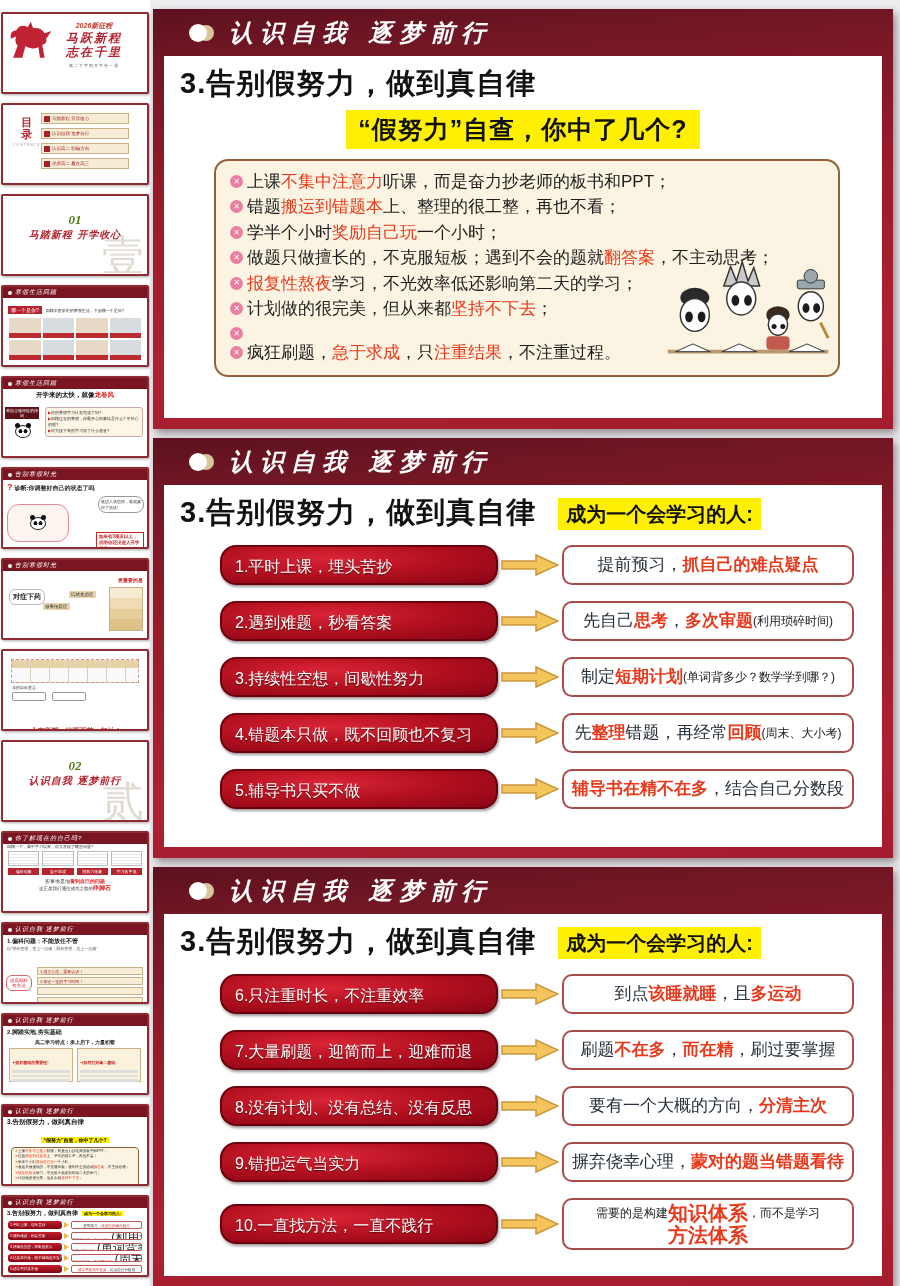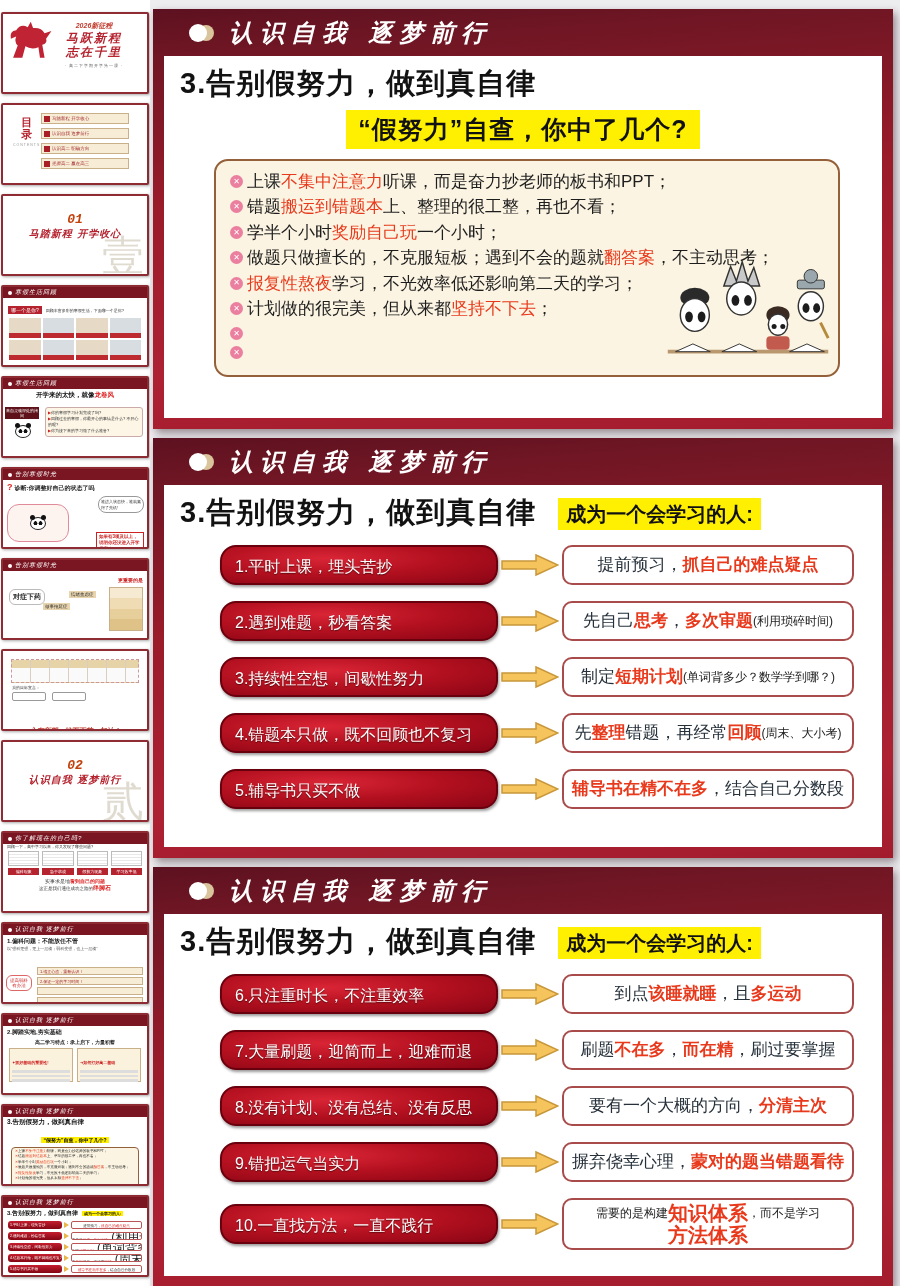--- a/index.html
+++ b/index.html
@@ -70,22 +70,22 @@
   .t-cov-t1,.t-cov-t2 { color:#b5232f; font-size:12px; font-weight:bold; font-style:italic;
     font-family:"DejaVu Serif",serif; letter-spacing:2px; line-height:14px; }
   .t-cov-sub { font-size:4px; color:#666; margin-top:4px; letter-spacing:1px; }
   .t-toc-l { position:absolute; left:10px; top:12px; text-align:center; }
   .t-toc-title { color:#b5232f; font-size:11px; font-weight:bold; font-family:"DejaVu Serif",serif; line-height:12px; }
   .t-toc-en { font-size:3.5px; color:#999; letter-spacing:1px; margin-top:2px; }
   .t-toc-items { position:absolute; left:38px; top:8px; }
   .t-toc-item { width:88px; height:11px; background:#f7ecd6; border:0.5px solid #c9b089;
     font-size:4.5px; color:#a2272c; display:flex; align-items:center; gap:2px; padding-left:2px; margin-bottom:4px; }
   .t-toc-num { width:6px; height:6px; background:#a91f26; flex:none; }
-  .t-sec-num { color:#c2410c; font-size:13px; font-weight:bold; font-style:italic; margin-top:16px;
-    font-family:Liberation Mono, monospace; }
+  .t-sec-num { color:#4d7c0f; font-size:13px; font-weight:bold; font-style:italic; margin-top:16px;
+    font-family:Liberation Serif, serif; }
   .t-sec-title { color:#b5232f; font-size:10px; font-weight:bold; font-style:italic; letter-spacing:1px;
     font-family:"DejaVu Serif",serif; }
   .t-sec-mark { position:absolute; right:3px; top:16px; font-size:42px; color:#9c8b68; opacity:.3;
     font-family:"DejaVu Serif",serif; }
   .t-badge { display:inline-block; background:#b5232f; color:#fff; font-size:5px; padding:1px 3px; margin:3px 0 0 5px; }
   .t-cap { font-size:4px; color:#333; margin-left:4px; }
   .t-grid { display:grid; grid-template-columns:repeat(4,1fr); gap:2px; margin:2px 6px; }
   .t-grid i { height:20px; background:#d8dde2; position:relative; }
   .t-grid i:nth-child(odd) { background:#e6dac7; }
   .t-grid i::after { content:""; position:absolute; left:0; right:0; bottom:0; height:5px; background:#bd2b31; }
@@ -401,20 +401,21 @@
             </div>
             <div class="citem">
               <span class="cx">✕</span>
               <span><span class="">计划做的很完美，但从来都</span><span class="rd">坚持不下去</span><span class="">；</span></span>
             </div>
             <div class="citem">
               <span class="cx">✕</span>
             </div>
             <div class="citem">
               <span class="cx">✕</span>
+              <span><span class="">疯狂刷题，</span><span class="rd">急于求成</span><span class="">，只</span><span class="rd">注重结果</span><span class="">，不注重过程。</span></span>
             </div>
           <svg class="cartoon" viewBox="0 0 170 120">
             <line x1="2" y1="100" x2="168" y2="100" stroke="#b9986f" stroke-width="4"></line>
             <polygon points="60,32 67,12 73,27 79,7 85,27 91,13 97,32" fill="#c9c9c9" stroke="#333" stroke-width="1.5"></polygon>
             <ellipse cx="78" cy="45" rx="15" ry="17" fill="#fff" stroke="#333" stroke-width="1.5"></ellipse>
             <ellipse cx="72" cy="47" rx="4" ry="5.5" fill="#1c1c1c"></ellipse>
               <ellipse cx="85" cy="47" rx="4" ry="5.5" fill="#1c1c1c"></ellipse>
             <ellipse cx="30" cy="44" rx="15" ry="10" fill="#2a2a2a"></ellipse>
             <ellipse cx="30" cy="62" rx="15" ry="17" fill="#fff" stroke="#333" stroke-width="1.5"></ellipse>
             <ellipse cx="24" cy="64" rx="4" ry="5.5" fill="#1c1c1c"></ellipse>

